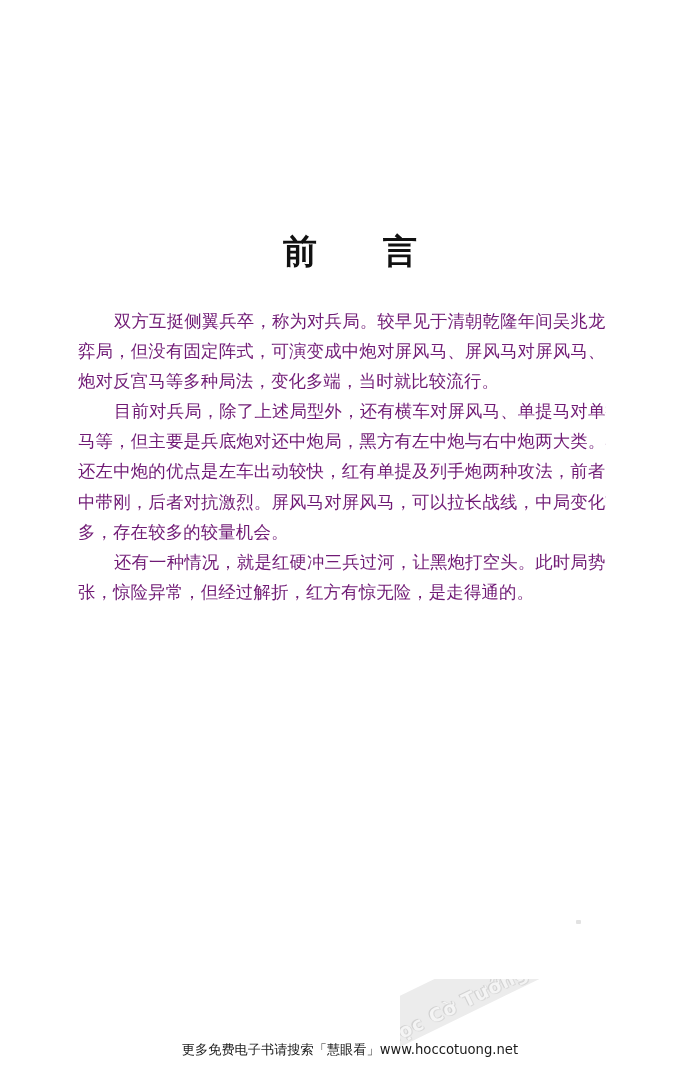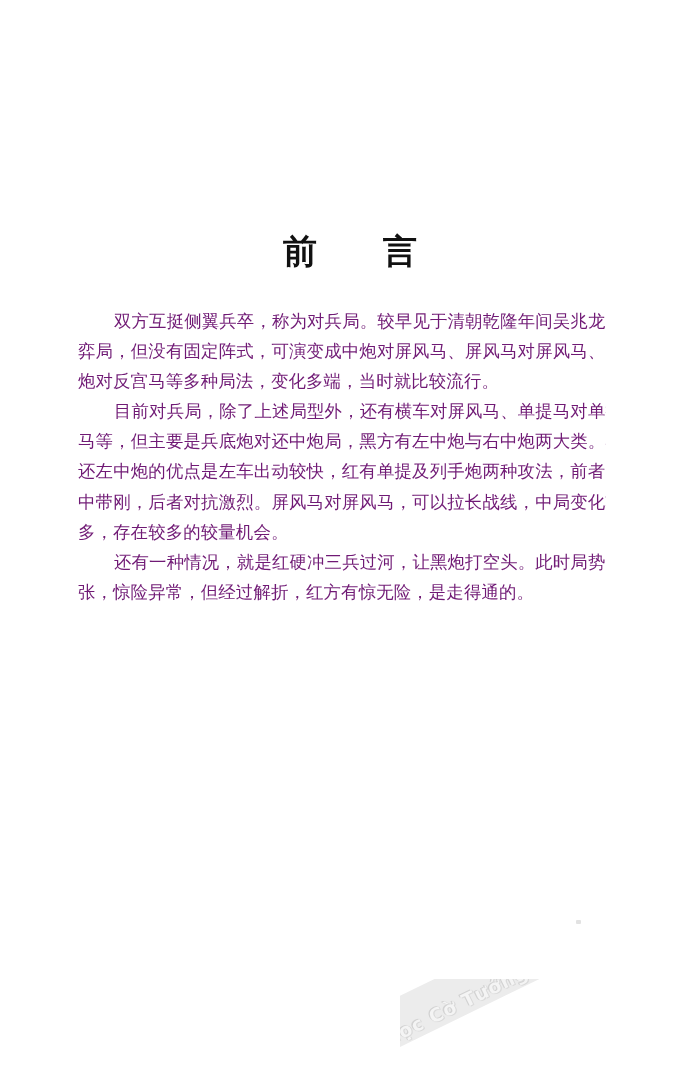--- a/index.html
+++ b/index.html
@@ -125,19 +125,20 @@
   <h1 class="doc-title">前　言</h1>
 
   <div class="body-block">
     <p class="para">双方互挺侧翼兵卒，称为对兵局。较早见于清朝乾隆年间吴兆龙的弈局，但没有固定阵式，可演变成中炮对屏风马、屏风马对屏风马、中炮对反宫马等多种局法，变化多端，当时就比较流行。</p>
     <p class="para">目前对兵局，除了上述局型外，还有横车对屏风马、单提马对单提马等，但主要是兵底炮对还中炮局，黑方有左中炮与右中炮两大类。黑还左中炮的优点是左车出动较快，红有单提及列手炮两种攻法，前者柔中带刚，后者对抗激烈。屏风马对屏风马，可以拉长战线，中局变化较多，存在较多的较量机会。</p>
     <p class="para">还有一种情况，就是红硬冲三兵过河，让黑炮打空头。此时局势紧张，惊险异常，但经过解折，红方有惊无险，是走得通的。</p>
   </div>
 
   <div class="speck"></div>
 
+  <div class="footer">更多免费电子书请搜索「慧眼看」www.hoccotuong.net</div>
 
   <div class="watermark-wrap">
     <div class="watermark-band"></div>
     <div class="watermark-text">Học Cờ Tướng . Net</div>
   </div>
 
 </div>
 
 </body></html>

